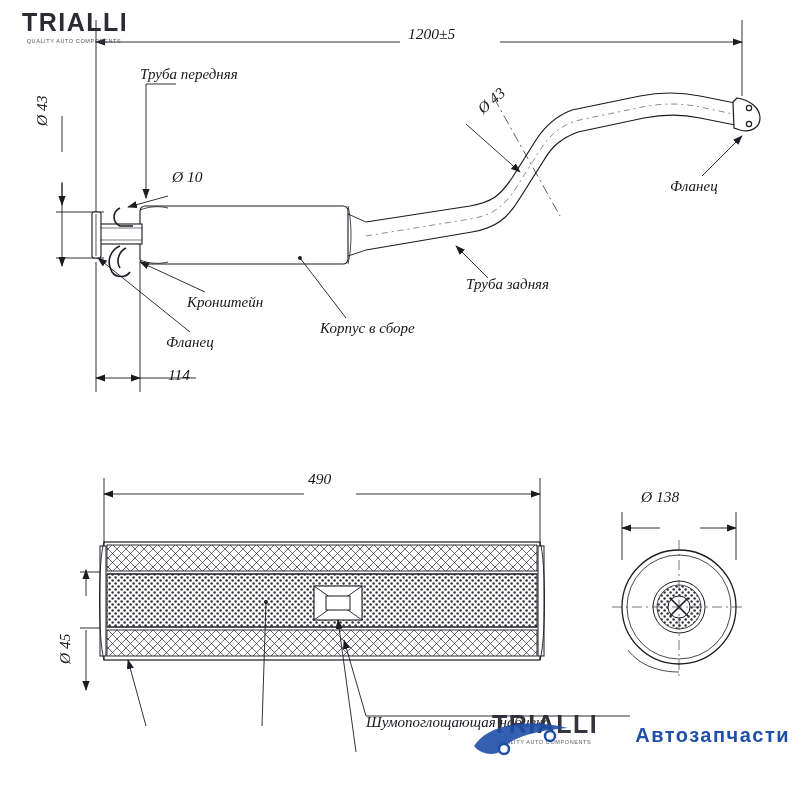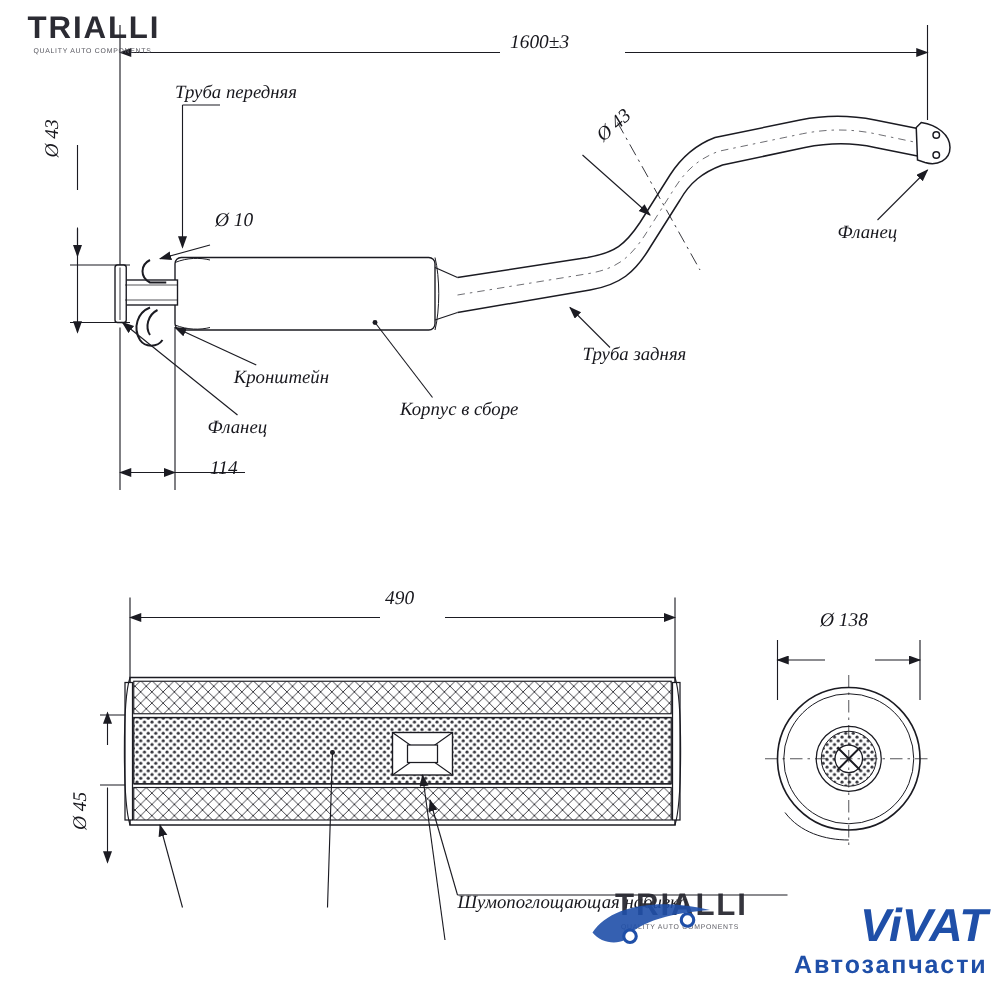--- a/index.html
+++ b/index.html
@@ -287,35 +287,35 @@
       <circle cx="679" cy="607" r="26" fill="#ffffff" stroke="#1b1b22" stroke-width="1"></circle>
       <circle cx="679" cy="607" r="22" fill="url(#dots)" stroke="#1b1b22" stroke-width="0.8"></circle>
       <circle cx="679" cy="607" r="11" fill="#ffffff" stroke="#1b1b22" stroke-width="1"></circle>
       <path d="M679,607 L688,598 M679,607 L688,616 M679,607 L670,598 M679,607 L670,616" stroke="#1b1b22" stroke-width="1.6"></path>
       <line x1="612" y1="607" x2="746" y2="607" stroke="#1b1b22" stroke-width="0.6" stroke-dasharray="10 4 2 4"></line>
       <line x1="679" y1="540" x2="679" y2="676" stroke="#1b1b22" stroke-width="0.6" stroke-dasharray="10 4 2 4"></line>
       <path d="M628,650 C640,666 660,672 679,672" fill="none" stroke="#1b1b22" stroke-width="0.8"></path>
     </g>
   </svg>
 
-  <div class="lbl dim" style="left:408px; top:25px;">1600±3</div>
+  <div class="lbl dim" style="left:408px; top:25px;">1200±5</div>
   <div class="lbl dim" style="left:33px; top:126px; transform:rotate(-90deg); transform-origin:left top;">Ø 43</div>
   <div class="lbl dim" style="left:172px; top:168px;">Ø 10</div>
   <div class="lbl dim" style="left:474px; top:104px; transform:rotate(-41deg); transform-origin:left top;">Ø 43</div>
   <div class="lbl dim" style="left:168px; top:366px;">114</div>
 
   <div class="lbl" style="left:140px; top:66px;">Труба передняя</div>
   <div class="lbl" style="left:170px; top:294px;margin-left:17px;">Кронштейн</div>
   <div class="lbl" style="left:166px; top:334px;">Фланец</div>
   <div class="lbl" style="left:320px; top:320px;">Корпус в сборе</div>
   <div class="lbl" style="left:466px; top:276px;">Труба задняя</div>
   <div class="lbl" style="left:670px; top:178px;">Фланец</div>
 
   <div class="lbl dim" style="left:308px; top:470px;">490</div>
-  <div class="lbl dim" style="left:656px; top:488px;">Ø 138</div>
+  <div class="lbl dim" style="left:641px; top:488px;">Ø 138</div>
   <div class="lbl dim" style="left:56px; top:664px; transform:rotate(-90deg); transform-origin:left top;">Ø 45</div>
 
   <div class="lbl" style="left:366px; top:714px;">Шумопоглощающая набивка</div>
 
   <div class="wm-trialli">
     <div class="t1">TRIALLI</div>
     <div class="t2">QUALITY AUTO COMPONENTS</div>
   </div>
 
 
@@ -324,17 +324,16 @@
     <div class="t2">QUALITY AUTO COMPONENTS</div>
   </div>
 
   <svg class="vivat-swoosh" viewBox="0 0 120 44">
     <path d="M4,30 C18,8 58,2 98,12 C72,14 40,20 30,36 C22,40 10,38 4,30 z" fill="#1f4fa8" opacity="0.9"></path>
     <circle cx="34" cy="33" r="5" fill="#ffffff" stroke="#1f4fa8" stroke-width="2.5"></circle>
     <circle cx="80" cy="20" r="5" fill="#ffffff" stroke="#1f4fa8" stroke-width="2.5"></circle>
   </svg>
 
   <div class="wm-vivat">
-    <div class="brand">ViVAT</div>
     <div class="sub">Автозапчасти</div>
   </div>
 
 </div>
 
 </body></html>

